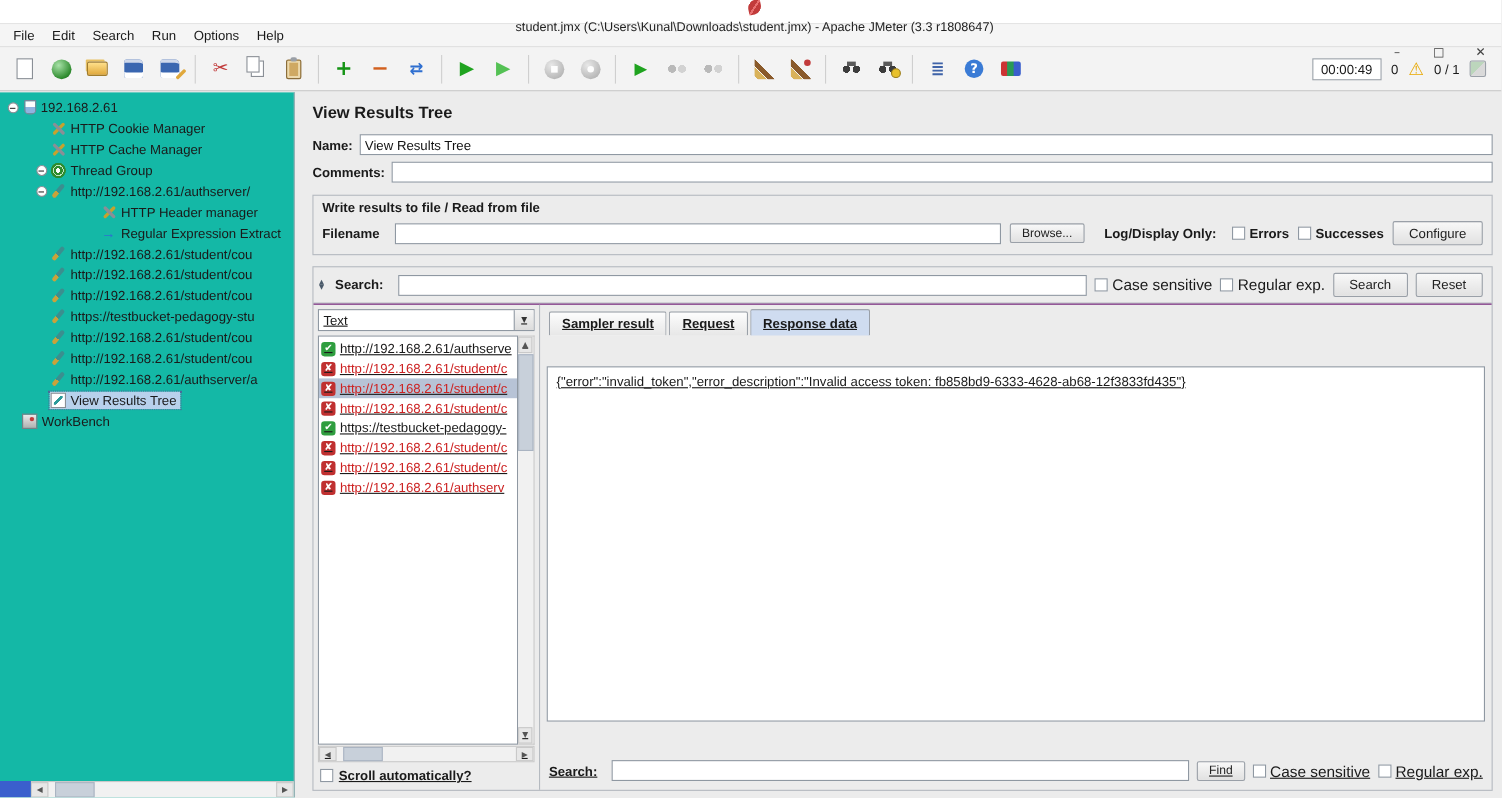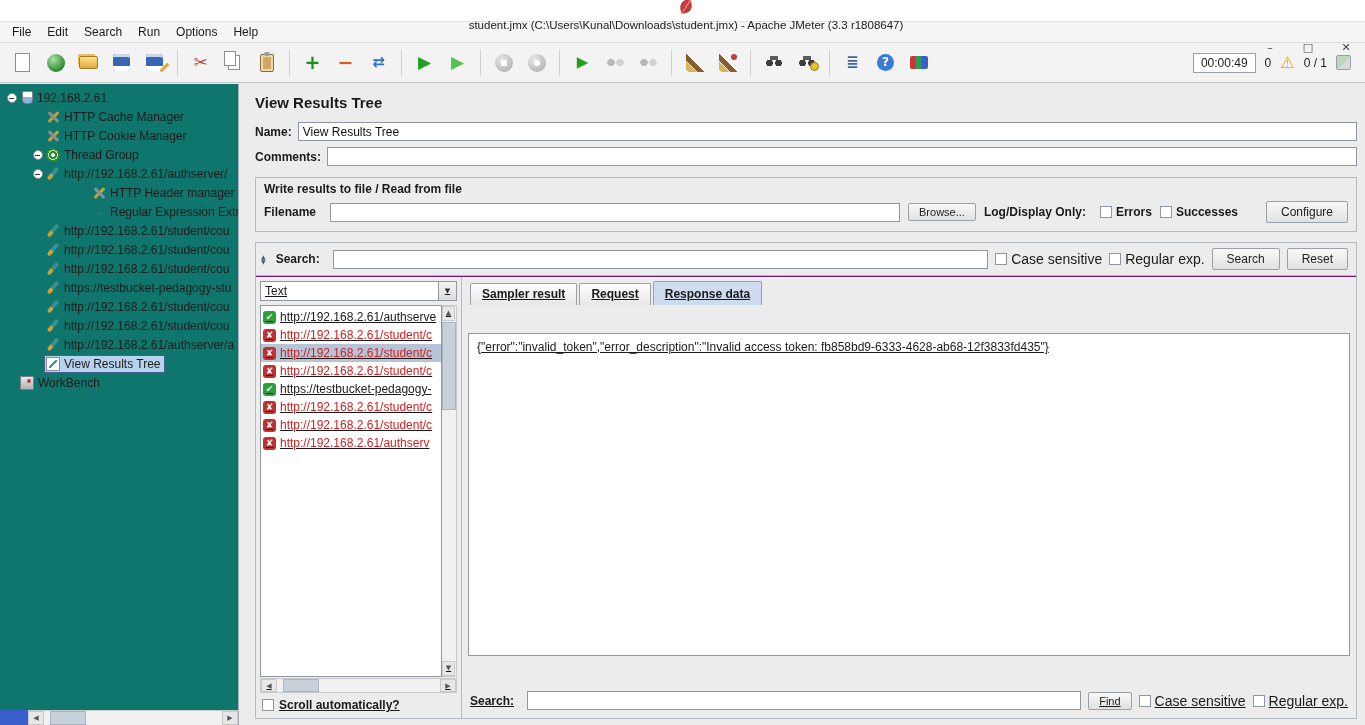--- a/index.html
+++ b/index.html
@@ -81,21 +81,21 @@
   .tb-right { margin-left:auto; display:flex; align-items:center; gap:9px; padding-right:8px; }
   .timer-box { border:1px solid #9aa0a8; background:#fff; padding:2px 7px; }
   .warn-tri { color:#e8a800; font-size:16px; line-height:1; }
   .thread-ico { width:15px; height:15px; border:1px solid #9aa0a8; border-radius:2px;
     background:linear-gradient(135deg,#bcd6bc 0 50%,#d9d9d9 50%); }
 
   
   .main { position:absolute; top:84px; left:0; right:0; bottom:0; display:flex; }
 
   
-  .tree-panel { width:239px; flex:none; background:#0f766e; border-right:1px solid #a8aeb6; position:relative; overflow:hidden; }
+  .tree-panel { width:268px; flex:none; background:#14b8a6; border-right:1px solid #a8aeb6; position:relative; overflow:hidden; }
   .tree { padding-top:4px; }
   .tree-row { height:19px; display:flex; align-items:center; white-space:nowrap; overflow:hidden; }
   .tree-row.d0 { padding-left:6px; }
   .tree-row.d1 { padding-left:32px; }
   .tree-row.d2 { padding-left:32px; }
   .tree-row.d3 { padding-left:78px; }
   .handle { width:13px; height:19px; position:relative; flex:none; }
   .h-on::before { content:""; position:absolute; left:1px; top:5px; width:8px; height:8px;
     border:1px solid #8a8f96; border-radius:50%; background:#fff; }
   .h-on::after { content:""; position:absolute; left:3px; top:10px; width:5px; height:1px; background:#333; }
@@ -301,28 +301,28 @@
           <span class="handle h-on"></span>
           <span class="cell">
             <span class="nicon ic-plan"></span>
             <span class="lbl">192.168.2.61</span>
           </span>
         </div>
         <div class="tree-row d1">
           <span class="handle h-off"></span>
           <span class="cell">
             <span class="nicon ic-mgr"></span>
+            <span class="lbl">HTTP Cookie Manager</span>
+          </span>
+        </div>
+        <div class="tree-row d1">
+          <span class="handle h-off"></span>
+          <span class="cell">
+            <span class="nicon ic-mgr"></span>
             <span class="lbl">HTTP Cache Manager</span>
-          </span>
-        </div>
-        <div class="tree-row d1">
-          <span class="handle h-off"></span>
-          <span class="cell">
-            <span class="nicon ic-mgr"></span>
-            <span class="lbl">HTTP Cookie Manager</span>
           </span>
         </div>
         <div class="tree-row d1">
           <span class="handle h-on"></span>
           <span class="cell">
             <span class="nicon ic-tg"></span>
             <span class="lbl">Thread Group</span>
           </span>
         </div>
         <div class="tree-row d2">
@@ -430,21 +430,21 @@
       <span class="flabel">Comments:</span>
       <input class="txt" type="text" value="" style="">
     </div>
 
     <div class="groupbox">
       <div class="group-title">Write results to file / Read from file</div>
       <div class="frow" style="margin:0; gap:8px;justify-content:center;">
         <span class="flabel">Filename</span>
         <input class="txt" type="text" style="max-width: 570px;" value="">
         <button class="btn small">Browse...</button>
-        <span class="flabel" style="margin-left:0;">Log/Display Only:</span>
+        <span class="flabel" style="margin-left:10px;">Log/Display Only:</span>
         <span class="cb">
           <span class="box"></span>
           <span class="bold">Errors</span>
         </span>
         <span class="cb">
           <span class="box"></span>
           <span class="bold">Successes</span>
         </span>
         <button class="btn" style="margin-left:auto;">Configure</button>
       </div>

